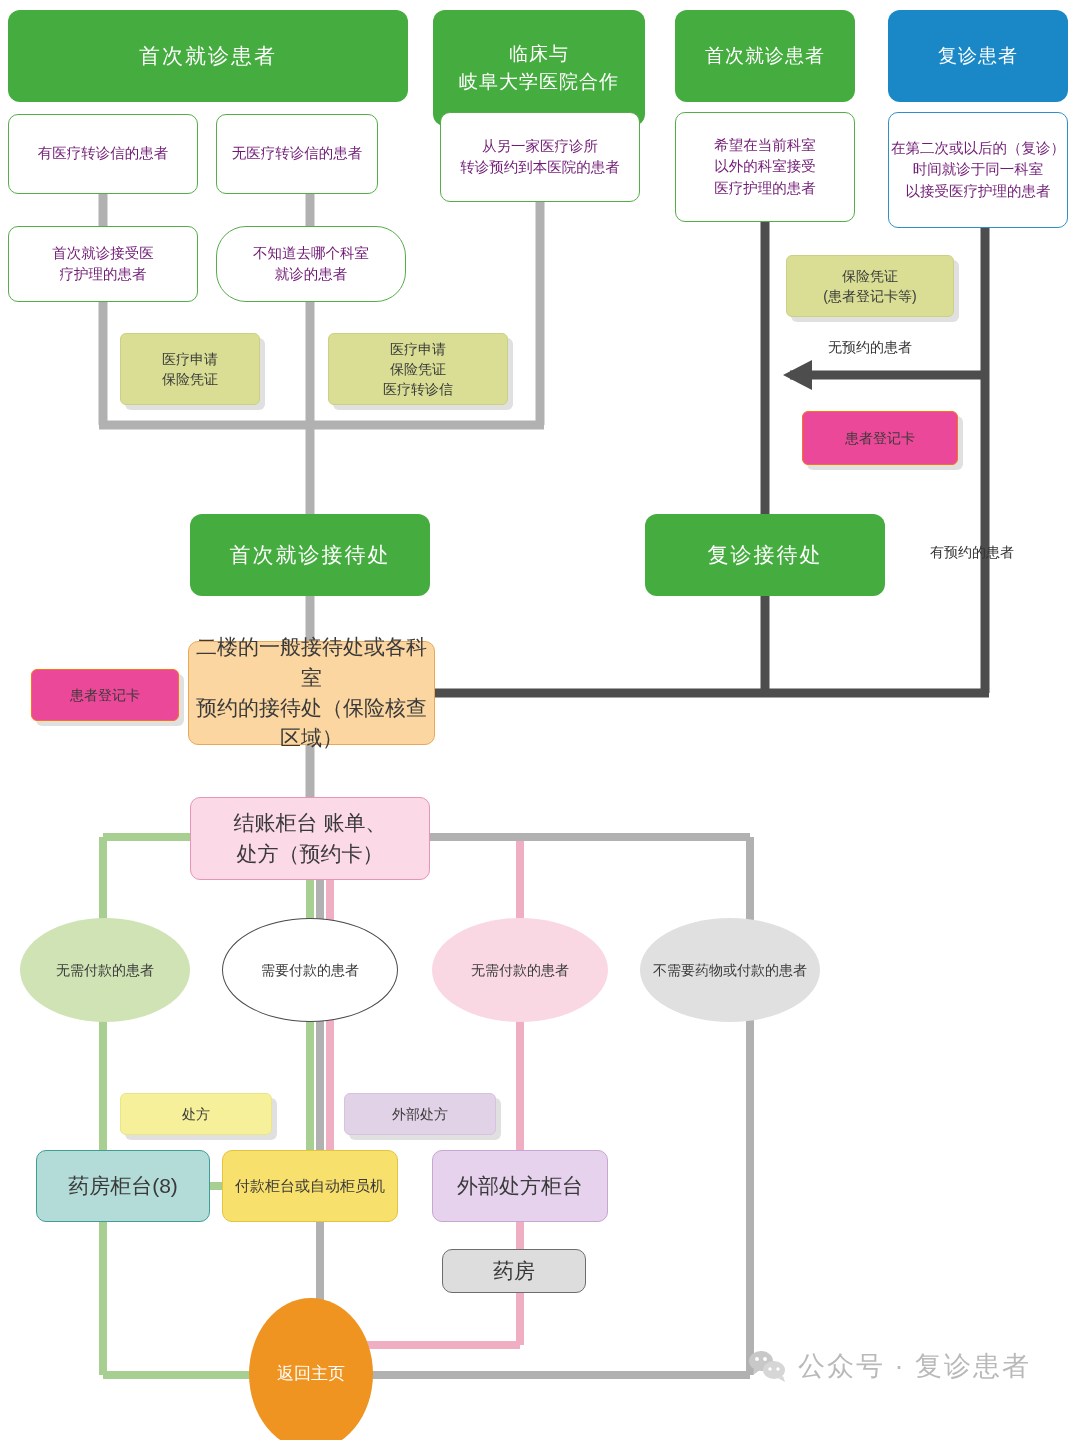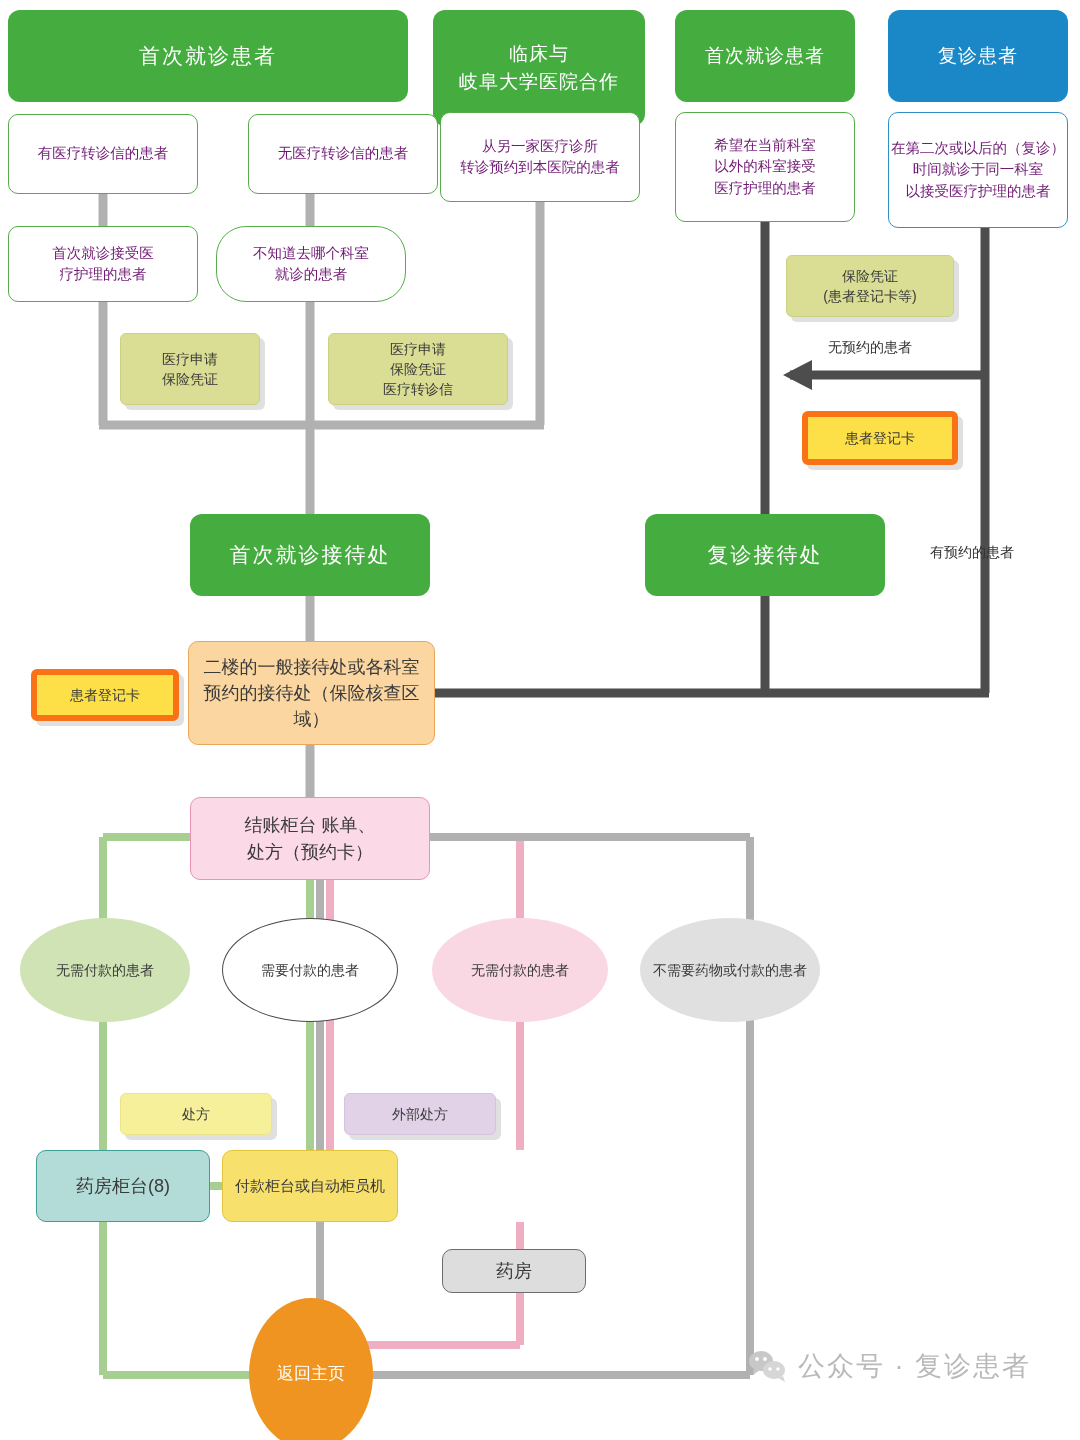--- a/index.html
+++ b/index.html
@@ -61,28 +61,28 @@
 
   
   .doc {
     border-radius: 6px;
     font-size: 14px;
     color: #3a3a3a;
     box-shadow: 5px 5px 0 rgba(0,0,0,0.12);
     z-index: 7;
   }
   .doc.olive { background: #d9de94; border: 1px solid #cbd183; }
-  .doc.bluecard { background: #fde047; border: 6px solid #f97316; }
+  .doc.bluecard { background: #ec4899; border: 1px solid #f97316; }
   .doc.yellow { background: #f6f09a; border: 1px solid #ece48b; }
   .doc.violet { background: #e2d2e8; border: 1px solid #d6c3de; }
 
   
   .proc {
     border-radius: 10px;
-    font-size: 18px;
+    font-size: 21px;
     color: #3a3a3a;
     z-index: 6;
   }
   .proc.orange { background: #fbd6a0; border: 1.6px solid #e8a85a; }
   .proc.pink   { background: #fbd9e6; border: 1.6px solid #e894b6; }
   .proc.teal   { background: #b3dcd8; border: 1.6px solid #3f9e96; }
   .proc.lemon  { background: #f8e06c; border: 1.6px solid #e2c53c; font-size: 15px; }
   .proc.violet { background: #e6d2ec; border: 1.6px solid #c6a7d4; }
   .proc.gray   { background: #dddddd; border: 1.6px solid #6d6d6d; }
 
@@ -203,21 +203,21 @@
 
   <div class="node hdr green small" style="left:433px; top:10px; width:212px; height:116px;">临床与
 岐阜大学医院合作</div>
 
   <div class="node hdr green small" style="left:675px; top:10px; width:180px; height:92px;">首次就诊患者</div>
 
   <div class="node hdr blue small" style="left:888px; top:10px; width:180px; height:92px;">复诊患者</div>
 
   <div class="node wbox green" style="left:8px; top:114px; width:190px; height:80px;">有医疗转诊信的患者</div>
 
-  <div class="node wbox green" style="left:216px; top:114px; width:190px; height:80px;margin-left:32px;">无医疗转诊信的患者</div>
+  <div class="node wbox green" style="left:216px; top:114px; width:162px; height:80px;">无医疗转诊信的患者</div>
 
   <div class="node wbox green" style="left:440px; top:112px; width:200px; height:90px;">从另一家医疗诊所
 转诊预约到本医院的患者</div>
 
   <div class="node wbox green" style="left:675px; top:112px; width:180px; height:110px;">希望在当前科室
 以外的科室接受
 医疗护理的患者</div>
 
   <div class="node wbox blue" style="left:888px; top:112px; width:180px; height:116px;">在第二次或以后的（复诊）
 时间就诊于同一科室
@@ -254,20 +254,21 @@
   <div class="node proc orange" style="left:188px; top:641px; width:247px; height:104px;">二楼的一般接待处或各科室
 预约的接待处（保险核查区域）</div>
 
   <div class="node proc pink" style="left:190px; top:797px; width:240px; height:83px;">结账柜台 账单、
 处方（预约卡）</div>
 
   <div class="node proc teal" style="left:16px; top:1150px; width:174px; height:72px;margin-left:20px;">药房柜台(8)</div>
 
   <div class="node proc lemon" style="left:222px; top:1150px; width:176px; height:72px;">付款柜台或自动柜员机</div>
 
+  <div class="node proc violet" style="left:432px; top:1150px; width:176px; height:72px;">外部处方柜台</div>
 
   <div class="node proc gray" style="left:442px; top:1249px; width:144px; height:44px;">药房</div>
 
   <div class="node ell green" style="left:20px; top:918px; width:170px; height:104px;">无需付款的患者</div>
 
   <div class="node ell white" style="left:222px; top:918px; width:176px; height:104px;">需要付款的患者</div>
 
   <div class="node ell pink" style="left:432px; top:918px; width:176px; height:104px;">无需付款的患者</div>
 
   <div class="node ell gray" style="left:640px; top:918px; width:180px; height:104px;">不需要药物或付款的患者</div>

